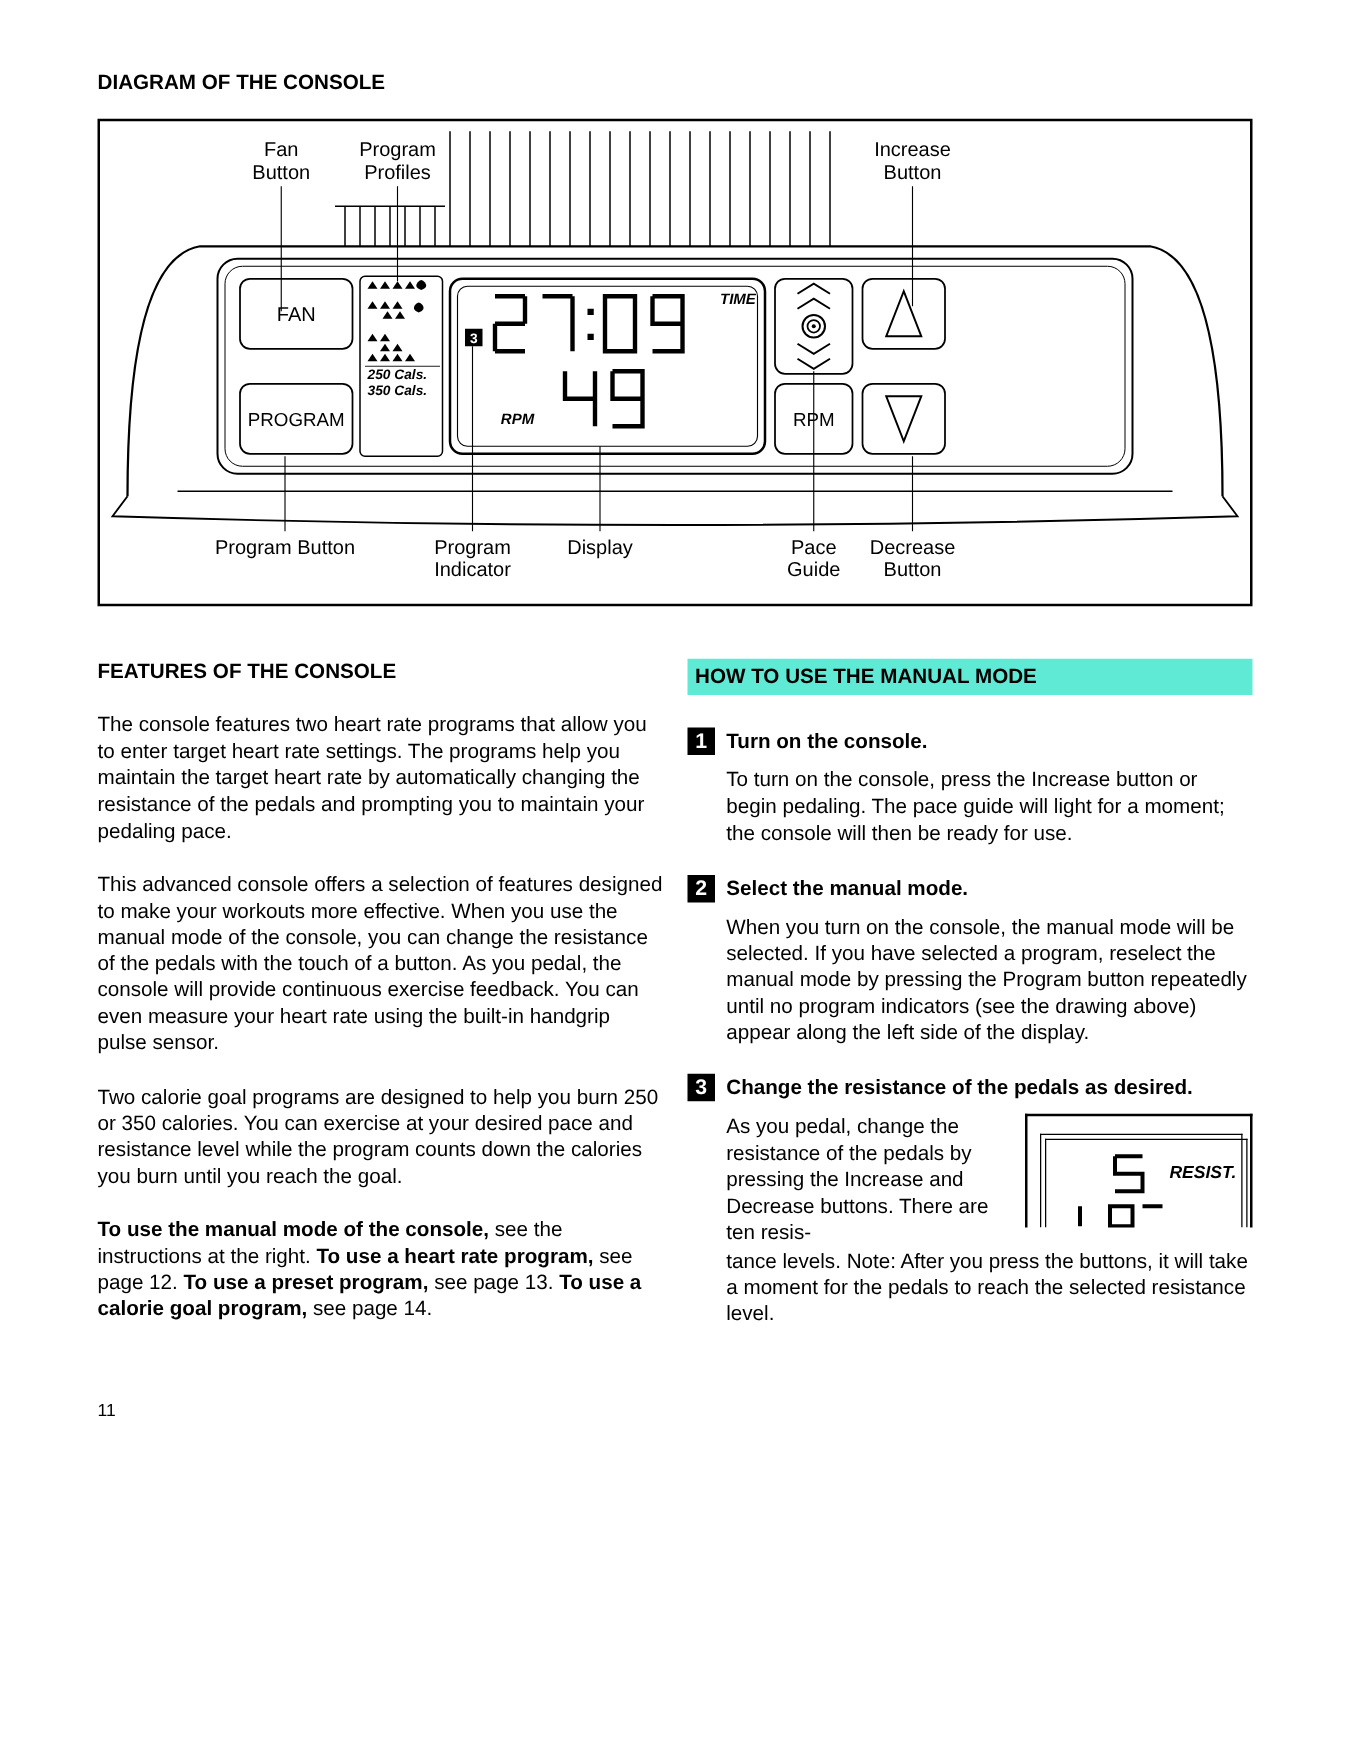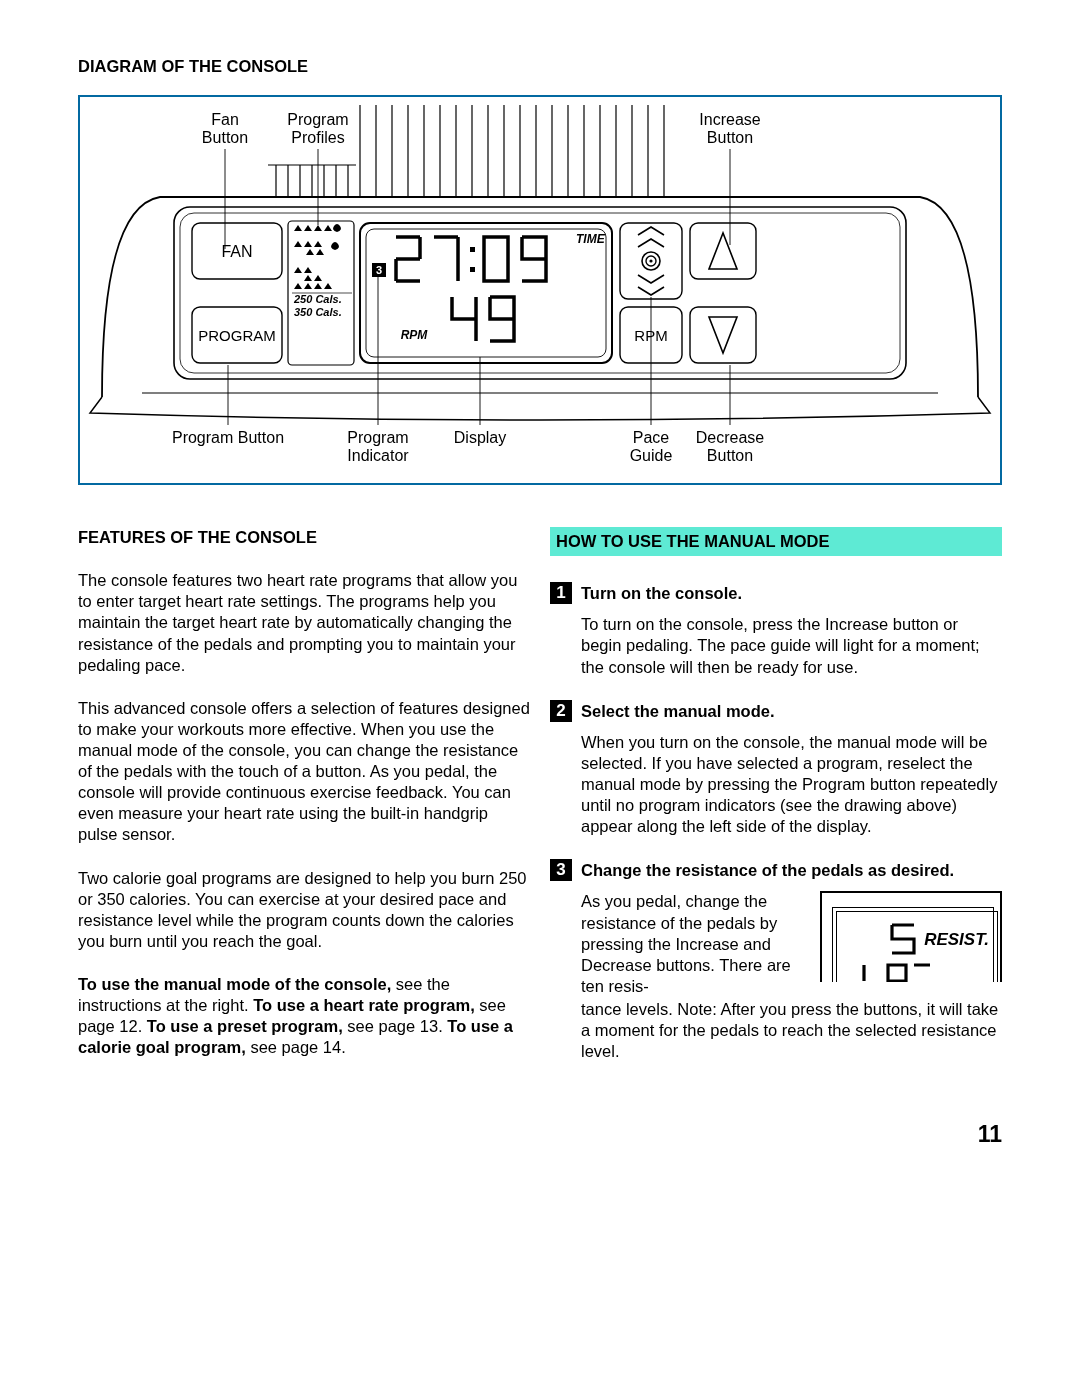--- a/index.html
+++ b/index.html
@@ -9,21 +9,21 @@
     box-sizing: border-box;
     font-family: Arial, Helvetica, sans-serif;
     font-size: 16.5px;
     line-height: 1.28;
     color: #000;
     background: #fff;
   }
   .bold { font-weight: bold; }
   .diagram-title { font-weight: bold; margin-bottom: 18px; }
   .diagram-box {
-    border: 2px solid #0369a1;
+    border: 2px solid #000000;
     padding: 0;
     height: 386px;
     position: relative;
     margin-bottom: 42px;
   }
   .diagram-box svg { display: block; }
   .columns {
     display: flex;
     gap: 20px;
   }
@@ -86,29 +86,29 @@
     position: absolute;
     left: 14px; right: 2px; top: 18px; bottom: 0;
     border-top: 1.2px solid #000;
     border-left: 1.2px solid #000;
     border-right: 1.2px solid #000;
   }
   .mini-resist .resist-label {
     position: absolute;
     right: 11px;
     top: 36px;
-    font-size: 17px;
+    font-size: 14px;
     font-style: italic;
     font-weight: bold;
   }
   .page-num {
-    text-align: right;
-    font-weight: bold;
+    text-align: left;
+    font-weight: normal;
     margin-top: 36px;
-    font-size: 23px;
+    font-size: 14px;
   }
 </style>
 </head>
 <body>
 
 <div class="diagram-title">DIAGRAM OF THE CONSOLE</div>
 
 <div class="diagram-box">
 <svg viewBox="0 0 920 386" width="100%" height="100%">
 

